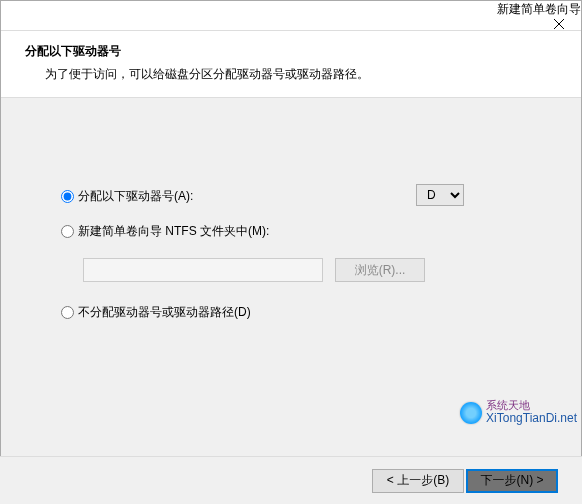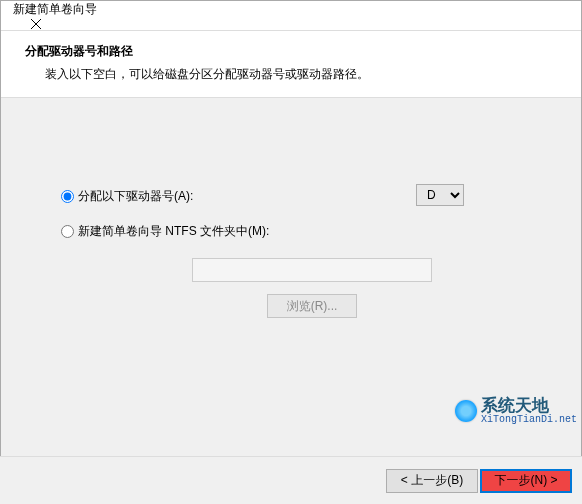--- a/index.html
+++ b/index.html
@@ -8,23 +8,23 @@
       font-size: 12px;
       background: #fff;
       width: 582px;
       height: 504px;
       overflow: hidden;
       border: 1px solid #aaa;
     }
     .titlebar {
       height: 30px;
       display: flex;
-      align-items: flex-start;
+      align-items: flex-end;
       justify-content: space-between;
-      padding-left: 12px;
+      padding-left: 6px;
       border-bottom: 1px solid #ddd;
       background: #fff;
       flex-direction: column;
     }
     .title { font-size: 12px; color: #000; }
     .close-btn {
       width: 45px; height: 29px; display: flex; align-items: center; justify-content: center;
       cursor: pointer;
     }
     .close-btn svg { width: 10px; height: 10px; }
@@ -57,21 +57,20 @@
       font-size: 12px;
       background: #e8e8e8;
       border: 1px solid #adadad;
       padding-left: 6px;
     }
     .mount-row {
       display: flex;
       align-items: center;
       gap: 12px;
       margin: 12px 0 22px 22px;
-      flex-direction: column;
     }
     .mount-input {
       width: 240px;
       height: 24px;
       border: 1px solid #ccc;
       background: #f5f5f5;
       padding: 0 6px;
       font-size: 12px;
     }
     .mount-input:disabled { color: #888; }
@@ -85,71 +84,72 @@
     }
     .footer {
       position: absolute;
       bottom: 0; left: 0; right: 0;
       height: 48px;
       background: #f0f0f0;
       border-top: 1px solid #ddd;
       display: flex;
       align-items: center;
       justify-content: flex-end;
+      padding-right: 14px;
       gap: 2px;
     }
     .footer-space { width: 8px; }
     .nav-btn {
       height: 24px;
       min-width: 92px;
       padding: 0 10px;
       background: #e1e1e1;
       border: 1px solid #adadad;
       font-size: 12px;
       cursor: pointer;
       font-family: inherit;
     }
     .nav-btn.primary {
       border: 2px solid #0078d7;
-      background: #ef4444;
+      background: #737373;
     }
     .watermark {
       position: absolute;
       right: 4px;
       bottom: 50px;
       display: flex;
       align-items: center;
       gap: 4px;
       opacity: 0.9;
     }
     .wm-icon {
       width: 22px; height: 22px;
       background: radial-gradient(circle, #6cf 30%, #09f 70%);
       border-radius: 50%;
       box-shadow: 0 0 2px rgba(0,0,0,.3);
     }
-    .wm-text { font-size: 17px; font-weight: bold; color: #0c4a6e; line-height: 1; }
-    .wm-sub { font-size: 10px; color: #0a4aa0; font-family: Liberation Mono, monospace; }
+    .wm-text { font-size: 11px; font-weight: normal; color: #701a75; line-height: 1; }
+    .wm-sub { font-size: 12px; color: #0a4aa0; }
   </style>
 </head>
 <body>
 
 <div class="titlebar">
   <span class="title">新建简单卷向导</span>
   <div class="close-btn">
     <svg viewBox="0 0 10 10">
         <line x1="0" y1="0" x2="10" y2="10" stroke="#000" stroke-width="1"></line>
         <line x1="10" y1="0" x2="0" y2="10" stroke="#000" stroke-width="1"></line>
       </svg>
   </div>
 </div>
 
 <div class="header">
-  <div class="header-title">分配驱动器号和路径</div>
-  <div class="header-subtitle">装入以下空白，可以给磁盘分区分配驱动器号或驱动器路径。</div>
+  <div class="header-title">分配以下驱动器号</div>
+  <div class="header-subtitle">为了便于访问，可以给磁盘分区分配驱动器号或驱动器路径。</div>
 </div>
 
 <div class="content">
 
   <div class="option-row">
     <label class="radio-label">
       <input type="radio" name="assign" checked="" style="">
       <span>分配以下驱动器号(A):</span>
     </label>
   </div>
@@ -163,20 +163,26 @@
       <input type="radio" name="assign" style="">
       <span>新建简单卷向导 NTFS 文件夹中(M):</span>
     </label>
   </div>
 
   <div class="mount-row">
     <input class="mount-input" type="text" disabled="" value="" style="">
     <button class="browse-btn" disabled="">浏览(R)...</button>
   </div>
 
+  <div class="option-row">
+    <label class="radio-label">
+      <input type="radio" name="assign" style="">
+      <span>不分配驱动器号或驱动器路径(D)</span>
+    </label>
+  </div>
 
   <div class="watermark">
     <div class="wm-icon"></div>
     <div>
       <div class="wm-text">系统天地</div>
       <div class="wm-sub">XiTongTianDi.net</div>
     </div>
   </div>
 
 </div>

